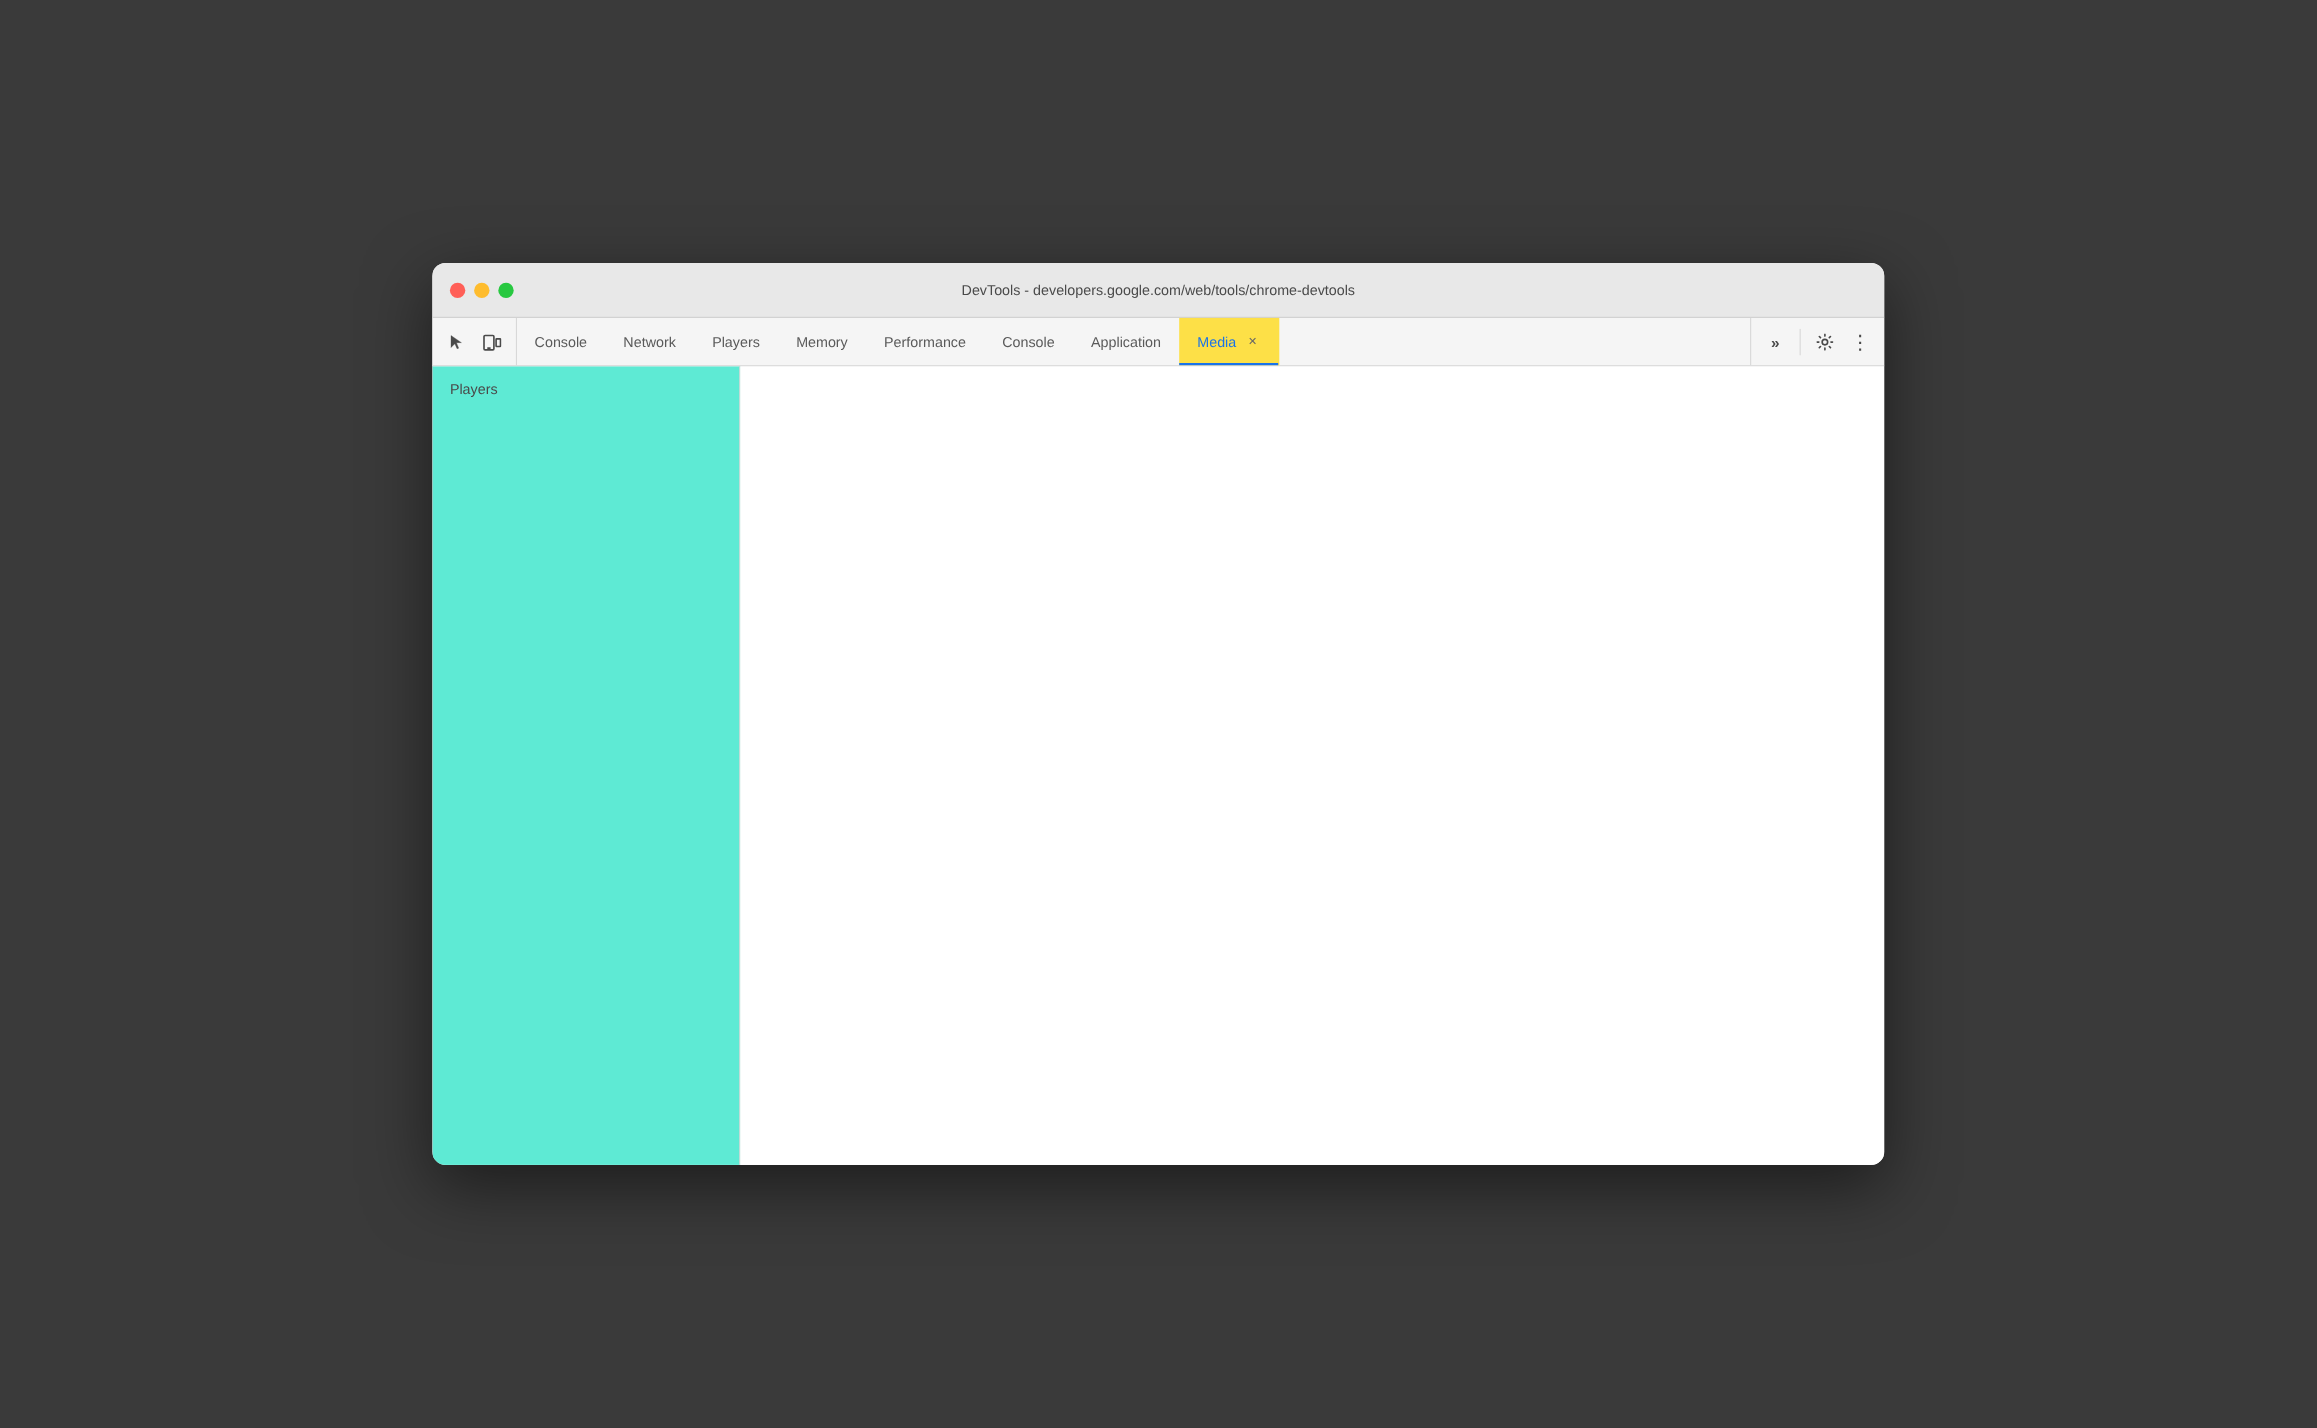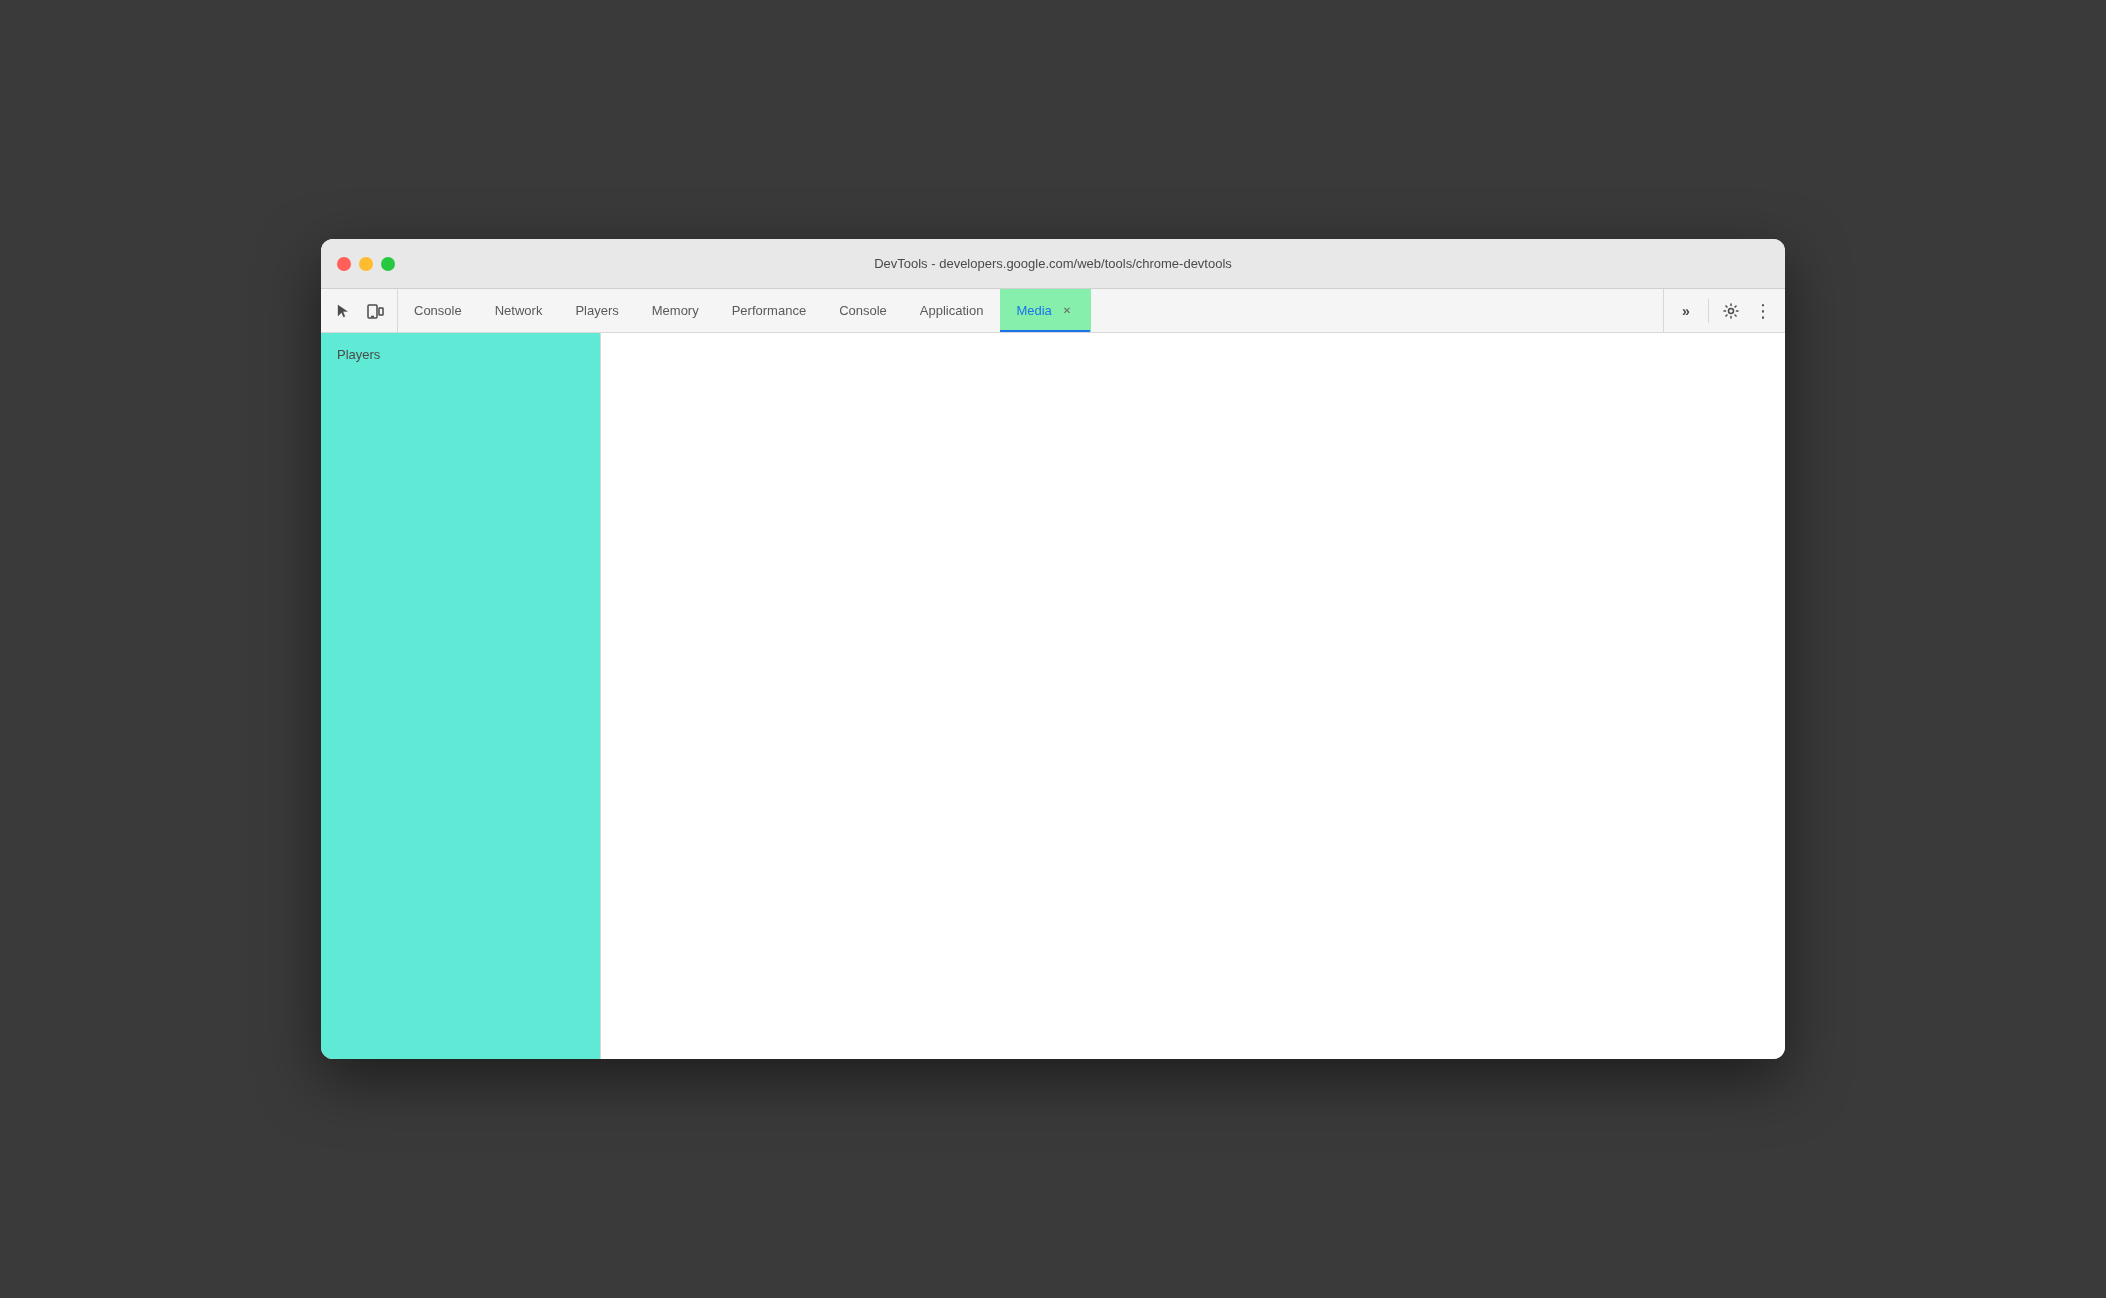--- a/index.html
+++ b/index.html
@@ -11,21 +11,21 @@
     body {
       background: #3a3a3a;
       display: flex;
       align-items: center;
       justify-content: center;
       min-height: 100vh;
       font-family: -apple-system, BlinkMacSystemFont, 'Helvetica Neue', Arial, sans-serif;
     }
 
     .window {
-      width: 1464px;
+      width: 1320px;
       height: 820px;
       background: #f0f0f0;
       border-radius: 12px;
       box-shadow: 0 20px 60px rgba(0,0,0,0.5);
       overflow: hidden;
       display: flex;
       flex-direction: column;
     }
 
     .title-bar {
@@ -105,21 +105,21 @@
       font-size: 13px;
       color: #5a5a5a;
       cursor: pointer;
       position: relative;
       white-space: nowrap;
       border-right: 1px solid transparent;
     }
 
     .tab.active {
       color: #1a73e8;
-      background: #86efac;
+      background: #fde047;
       text-align: right;
     }
 
     .tab.active::after {
       content: '';
       position: absolute;
       bottom: 0;
       left: 0;
       right: 0;
       height: 2px;

